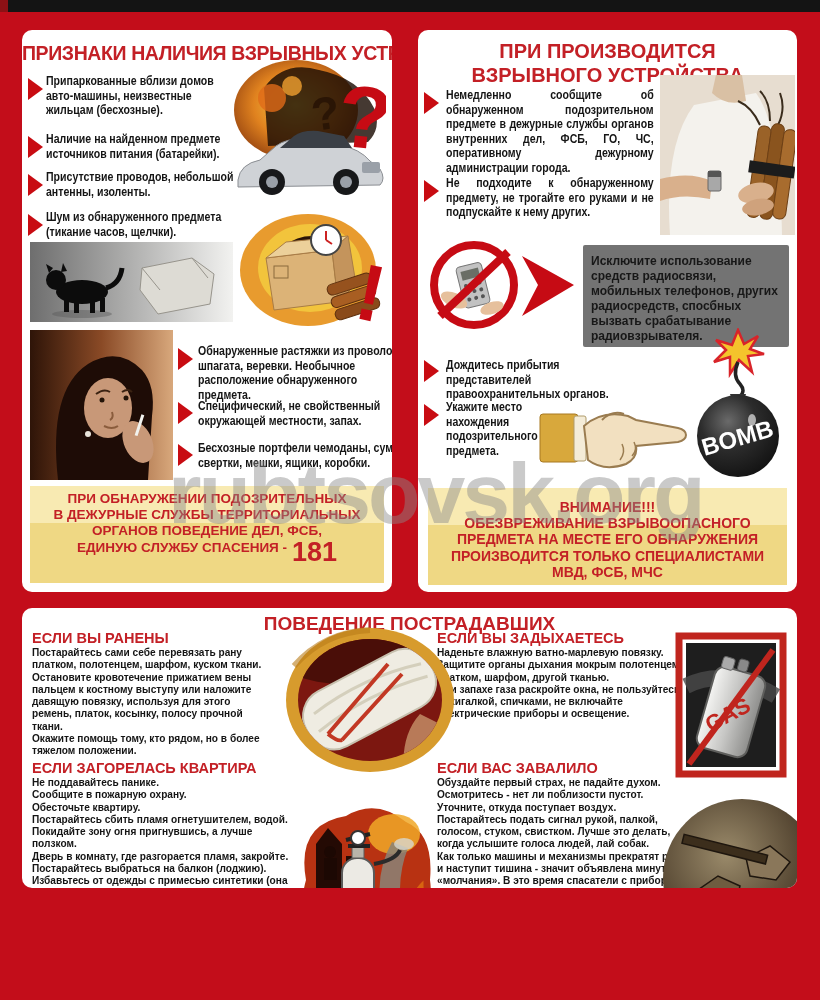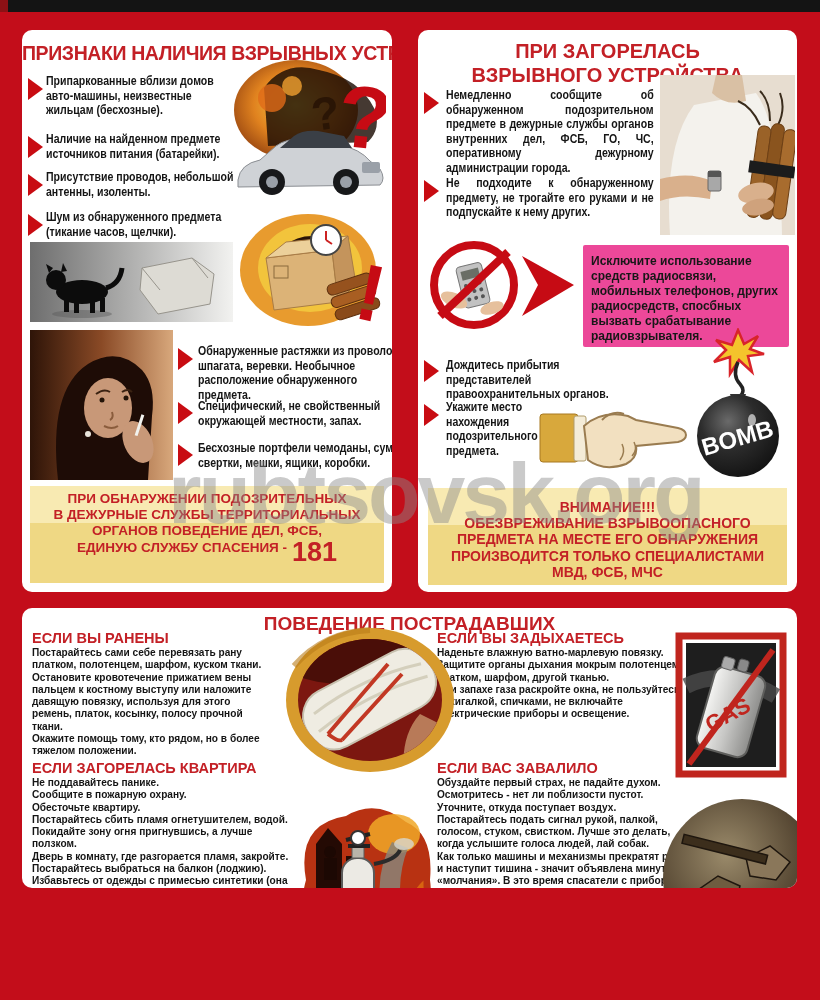--- a/index.html
+++ b/index.html
@@ -10,21 +10,21 @@
   .ptitle{color:#c32026;font-weight:bold;text-align:center;white-space:nowrap;}
   .tri{position:absolute;width:15px;height:22px;background:#c80c12;
        clip-path:polygon(0 0,100% 50%,0 100%);}
   .btext{position:absolute;font-weight:bold;color:#151515;font-size:12px;line-height:1.21;}
   .cx{transform:scaleX(.88);transform-origin:0 0;}
   .pre{white-space:pre-line;}
   .ybox{position:absolute;background:linear-gradient(to bottom,#f8eab2 38%,#efd884 38%);
         text-align:center;color:#c32026;font-weight:bold;border-radius:0;}
   .yline{font-size:13.5px;line-height:16px;}
   .attline{font-size:14px;line-height:16.2px;}
-  .notebox{position:absolute;background:#ec4899;font-weight:bold;color:#171717;
+  .notebox{position:absolute;background:#737373;font-weight:bold;color:#171717;
            font-size:12px;line-height:15px;padding:9px 8px;border-radius:2px;}
   .shead{position:absolute;color:#c32026;font-weight:bold;font-size:14.5px;white-space:nowrap;}
   .stext{position:absolute;font-weight:bold;color:#151515;font-size:11.5px;line-height:12.3px;}
   .watermark{position:absolute;left:168px;top:444px;font-size:86px;font-weight:bold;
              color:#8b8b8b;opacity:.45;letter-spacing:-3px;z-index:50;pointer-events:none;}
   svg{display:block;}
 </style>
 </head>
 <body>
 
@@ -148,21 +148,21 @@
       <div class="yline">В ДЕЖУРНЫЕ СЛУЖБЫ ТЕРРИТОРИАЛЬНЫХ</div>
       <div class="yline">ОРГАНОВ ПОВЕДЕНИЕ ДЕЛ, ФСБ,</div>
       <div style="display:flex;align-items:flex-start;justify-content:center;gap:5px;margin-top:1px;">
         <span class="yline">ЕДИНУЮ СЛУЖБУ СПАСЕНИЯ - </span>
         <span style="font-size:27px;line-height:24px;">181</span>
       </div>
     </div>
   </div>
 
   <div class="panel" style="left:418px;top:30px;width:379px;height:562px;">
-    <div class="ptitle abs" style="left:0;top:10px;width:100%;font-size:20px;">ПРИ ЗАГОРЕЛАСЬ</div>
+    <div class="ptitle abs" style="left:0;top:10px;width:100%;font-size:20px;">ПРИ ПРОИЗВОДИТСЯ</div>
     <div class="ptitle abs" style="left:0;top:34px;width:100%;font-size:20px;">ВЗРЫВНОГО УСТРОЙСТВА</div>
 
     <div class="tri" style="left:6px;top:62px;"></div>
     <div class="btext cx" style="left:28px;top:58px;width:236px;text-align:justify;">Немедленно сообщите об обнаруженном подозрительном предмете в дежурные службы органов внутренних дел, ФСБ, ГО, ЧС, оперативному дежурному администрации города.</div>
 
     <div class="tri" style="left:6px;top:150px;"></div>
     <div class="btext cx" style="left:28px;top:146px;width:236px;text-align:justify;">Не подходите к обнаруженному предмету, не трогайте его руками и не подпускайте к нему других.</div>
 
     <svg class="abs" style="left:242px;top:45px;" width="135" height="160" viewBox="0 0 135 160">
       <rect width="135" height="160" fill="#e7ddd0"></rect>

